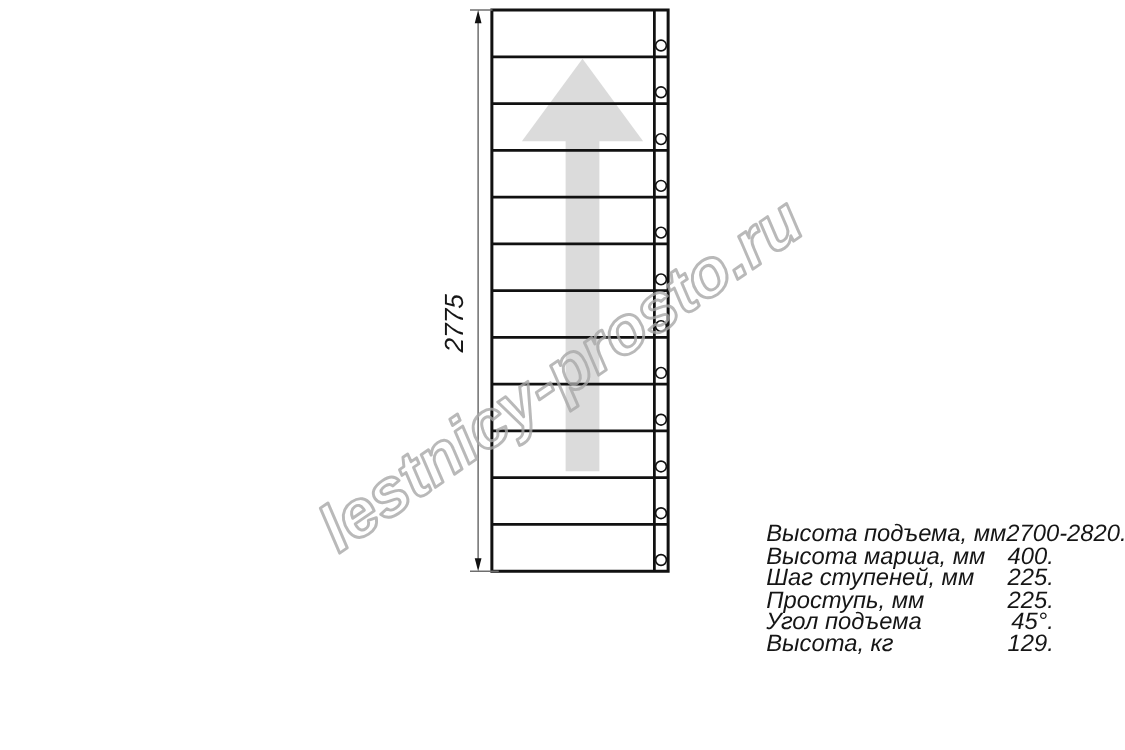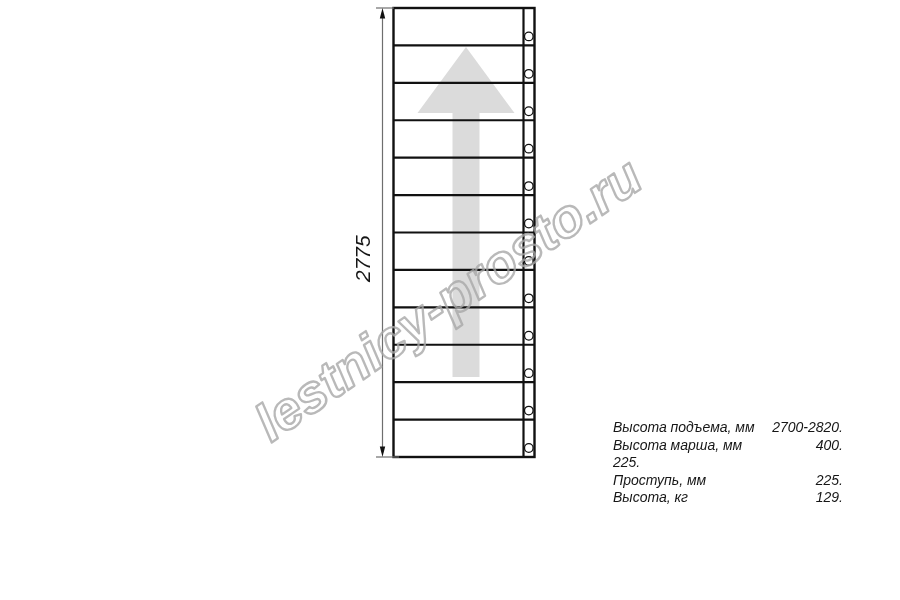--- a/index.html
+++ b/index.html
@@ -23,21 +23,21 @@
     top: 0;
     width: 900px;
     height: 600px;
   }
   .spec-table {
     position: absolute;
     left: 613px;
     top: 419px;
     width: 230px;
     font-style: italic;
-    font-size: 14px;
+    font-size: 19px;
     line-height: 17.55px;
     color: #161616;
   }
   .spec-row {
     display: flex;
     justify-content: space-between;
     white-space: nowrap;
   }
   .spec-label { text-align: left; }
   .spec-value { text-align: right; }
@@ -100,25 +100,30 @@
   <div class="spec-table" id="spec-table">
       <div class="spec-row">
         <span class="spec-label">Высота подъема, мм</span>
         <span class="spec-value">2700-2820.</span>
       </div>
       <div class="spec-row">
         <span class="spec-label">Высота марша, мм</span>
         <span class="spec-value">400.</span>
       </div>
       <div class="spec-row">
+        <span class="spec-label">Шаг ступеней, мм</span>
         <span class="spec-value">225.</span>
       </div>
       <div class="spec-row">
         <span class="spec-label">Проступь, мм</span>
         <span class="spec-value">225.</span>
+      </div>
+      <div class="spec-row">
+        <span class="spec-label">Угол подъема</span>
+        <span class="spec-value">45°.</span>
       </div>
       <div class="spec-row">
         <span class="spec-label">Высота, кг</span>
         <span class="spec-value">129.</span>
       </div>
     </div>
 
 </div>
 
 </body></html>

